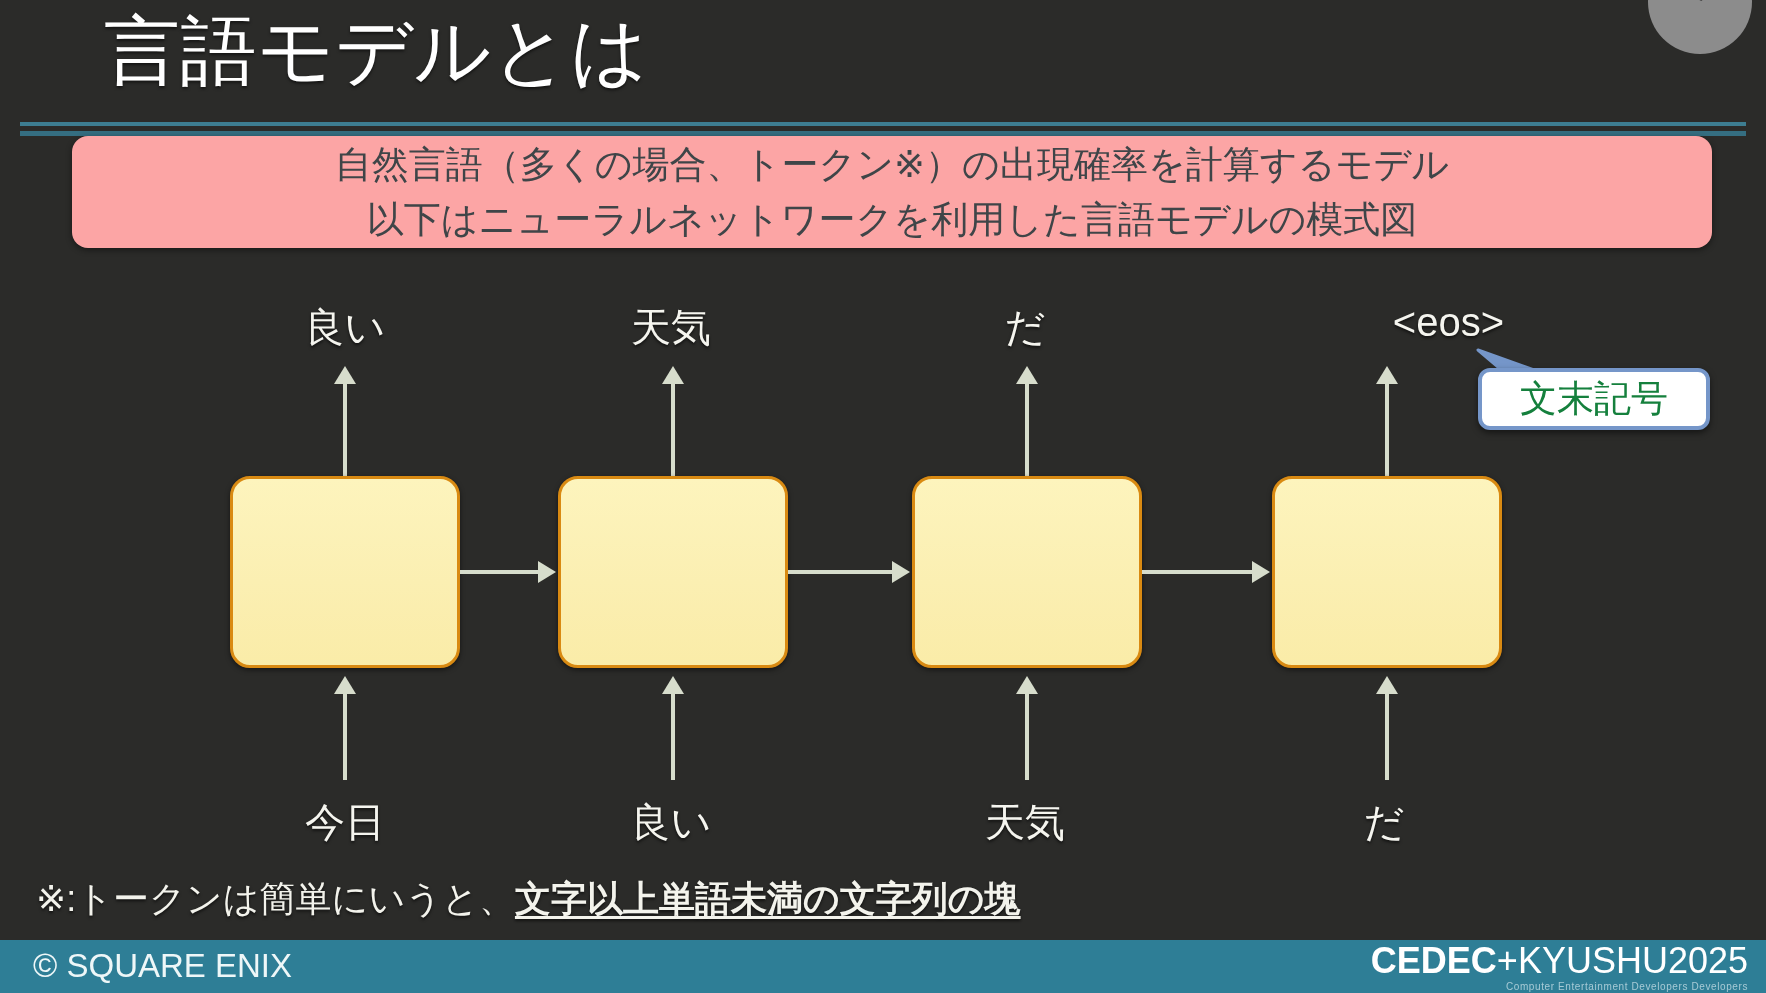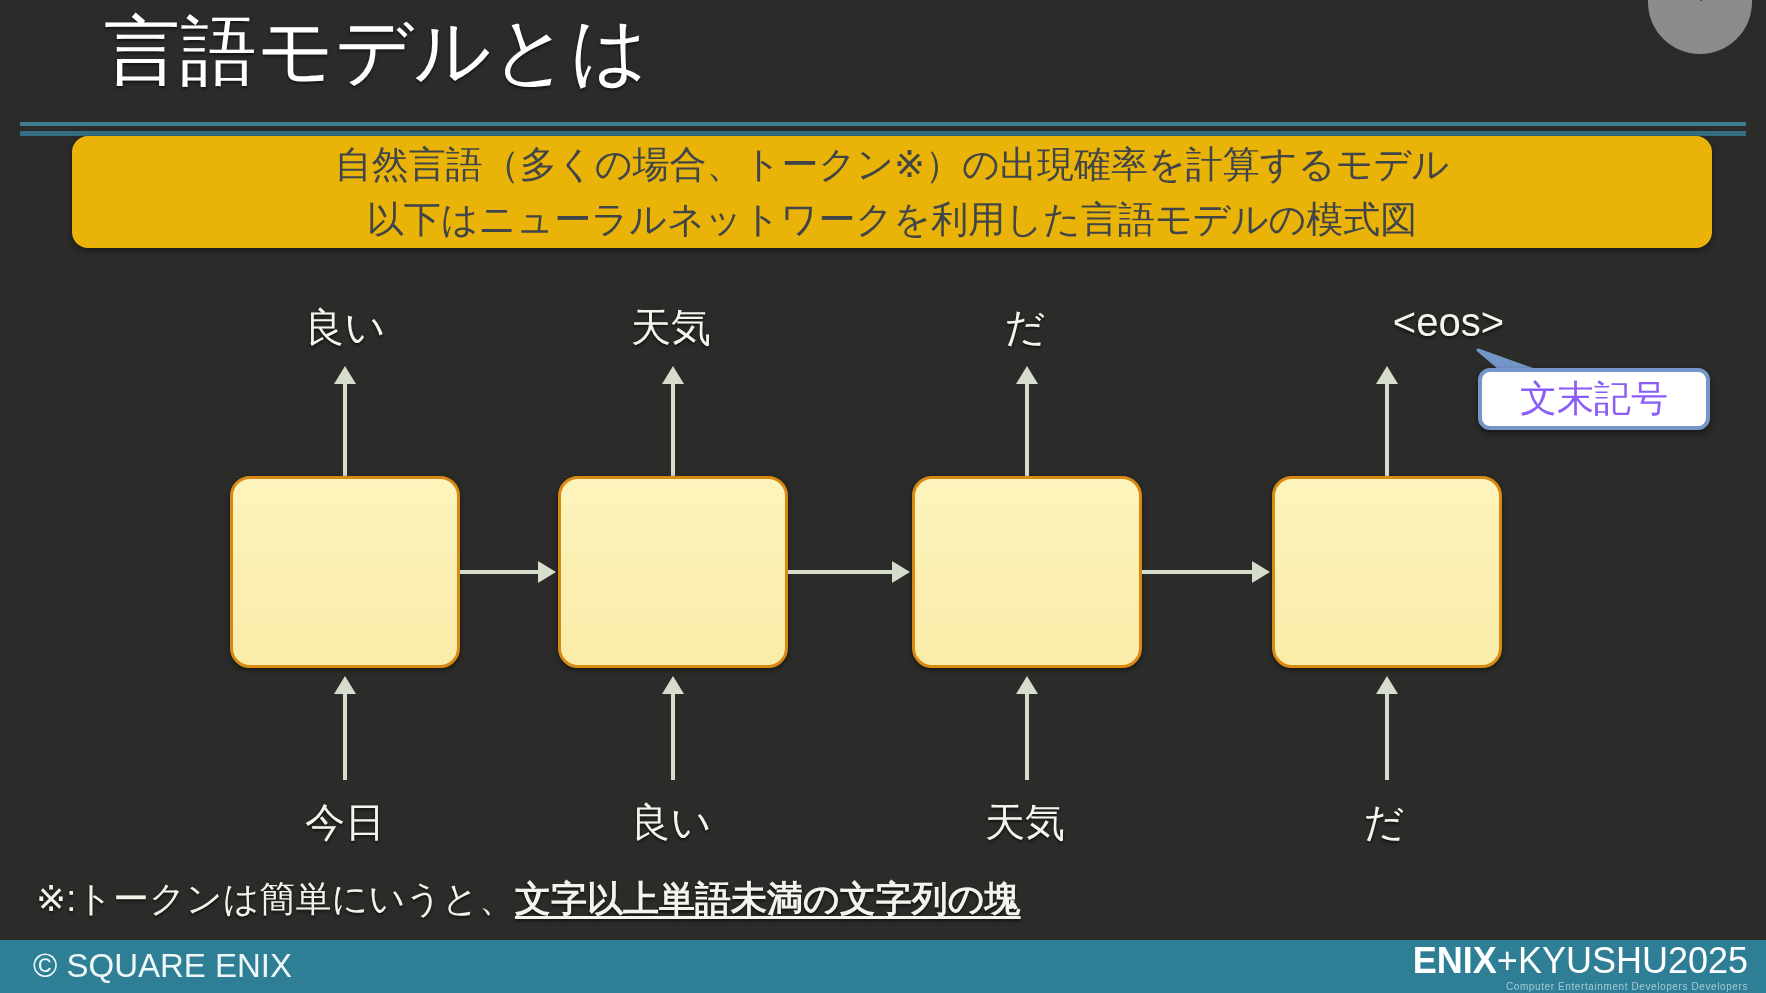--- a/index.html
+++ b/index.html
@@ -44,21 +44,21 @@
   #rule-top  { top: 122px; }
   #rule-bot  { top: 131px; height: 5px; background:#356e81;}
 
   
   #lead-panel {
     position: absolute;
     left: 72px;
     top: 136px;
     width: 1640px;
     height: 112px;
-    background: #eab308;
+    background: #fca5a5;
     border-radius: 16px;
     box-shadow: 0 2px 6px rgba(0,0,0,.45);
   }
   #lead-panel .line {
     color: #3f4548;
     font-size: 37px;
     line-height: 55px;
     text-align: center;
     white-space: nowrap;
     font-weight: 400;
@@ -128,21 +128,21 @@
     top: 368px;
     width: 232px;
     height: 62px;
     background: #ffffff;
     border: 4px solid #7596c9;
     border-radius: 12px;
     box-shadow: 0 3px 6px rgba(0,0,0,.5);
     box-sizing: border-box;
   }
   #callout .txt {
-    color: #8b5cf6;
+    color: #15803d;
     font-size: 37px;
     line-height: 54px;
     text-align: center;
     white-space: nowrap;
   }
   #callout-tail {
     position: absolute;
     left: 1474px;
     top: 346px;
     width: 90px;
@@ -306,21 +306,21 @@
     </div>
   </div>
 
   <div id="footnote">
     <span>※:トークンは簡単にいうと、</span><span class="ul">文字以上単語未満の文字列の塊</span>
   </div>
 
   <div id="footer">
     <div id="copyright">© SQUARE ENIX</div>
     <div id="brand">
-      <div class="brand-main"><span>ENIX</span><span class="thin">+KYUSHU2025</span></div>
+      <div class="brand-main"><span>CEDEC</span><span class="thin">+KYUSHU2025</span></div>
       <div class="brand-sub">Computer Entertainment Developers Developers</div>
     </div>
   </div>
 
   <div id="video-control">
     <div class="hand"></div>
   </div>
 
 </div>
 

